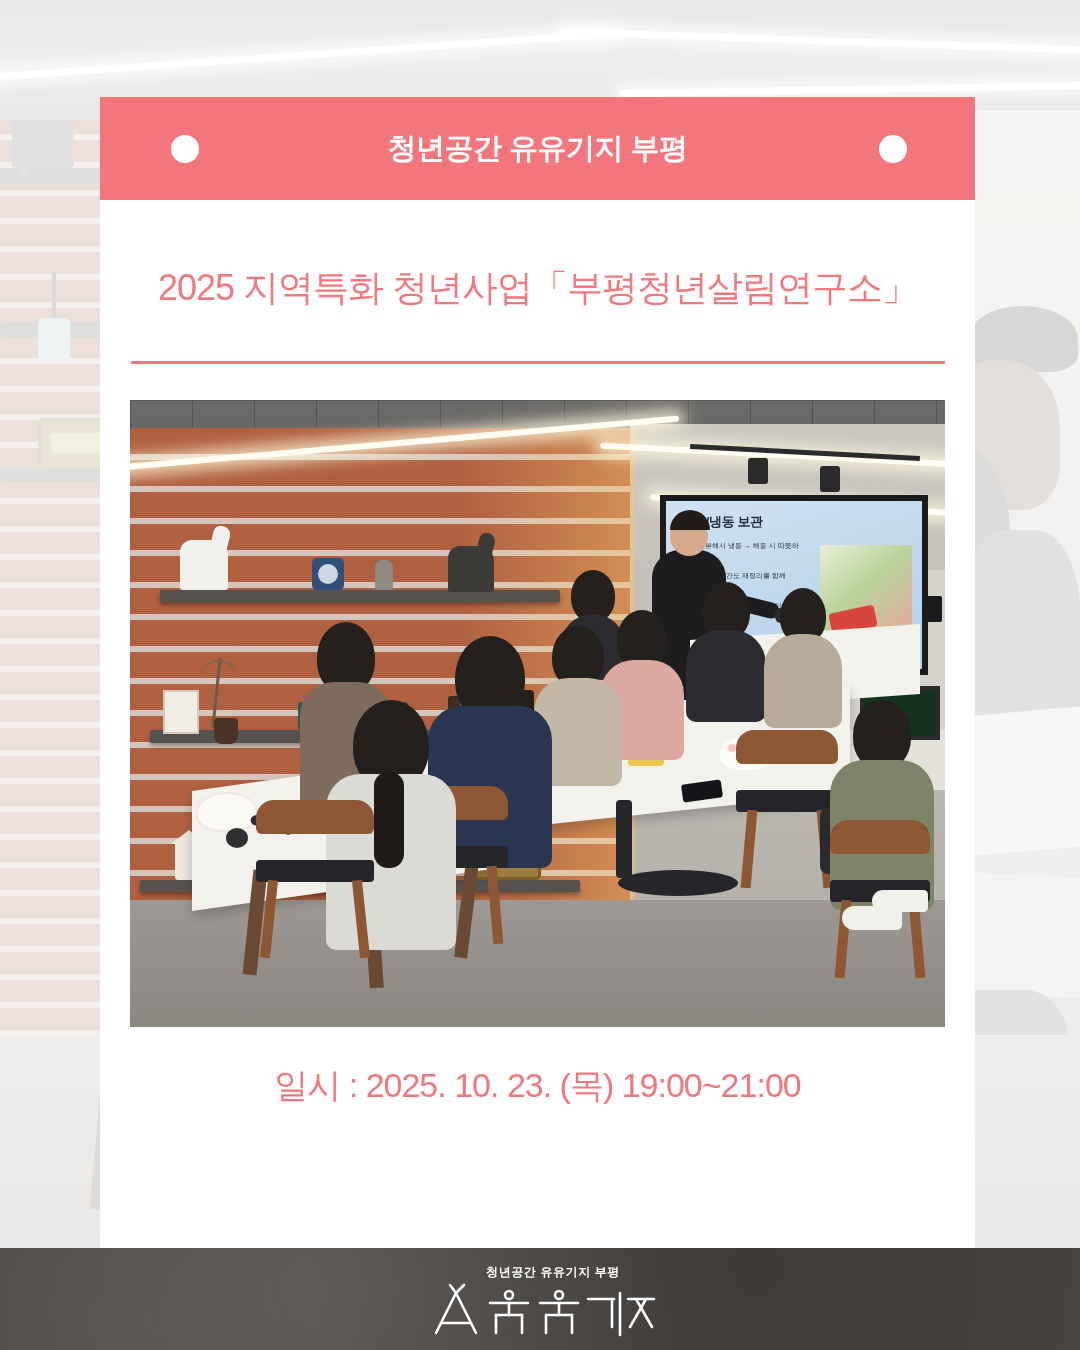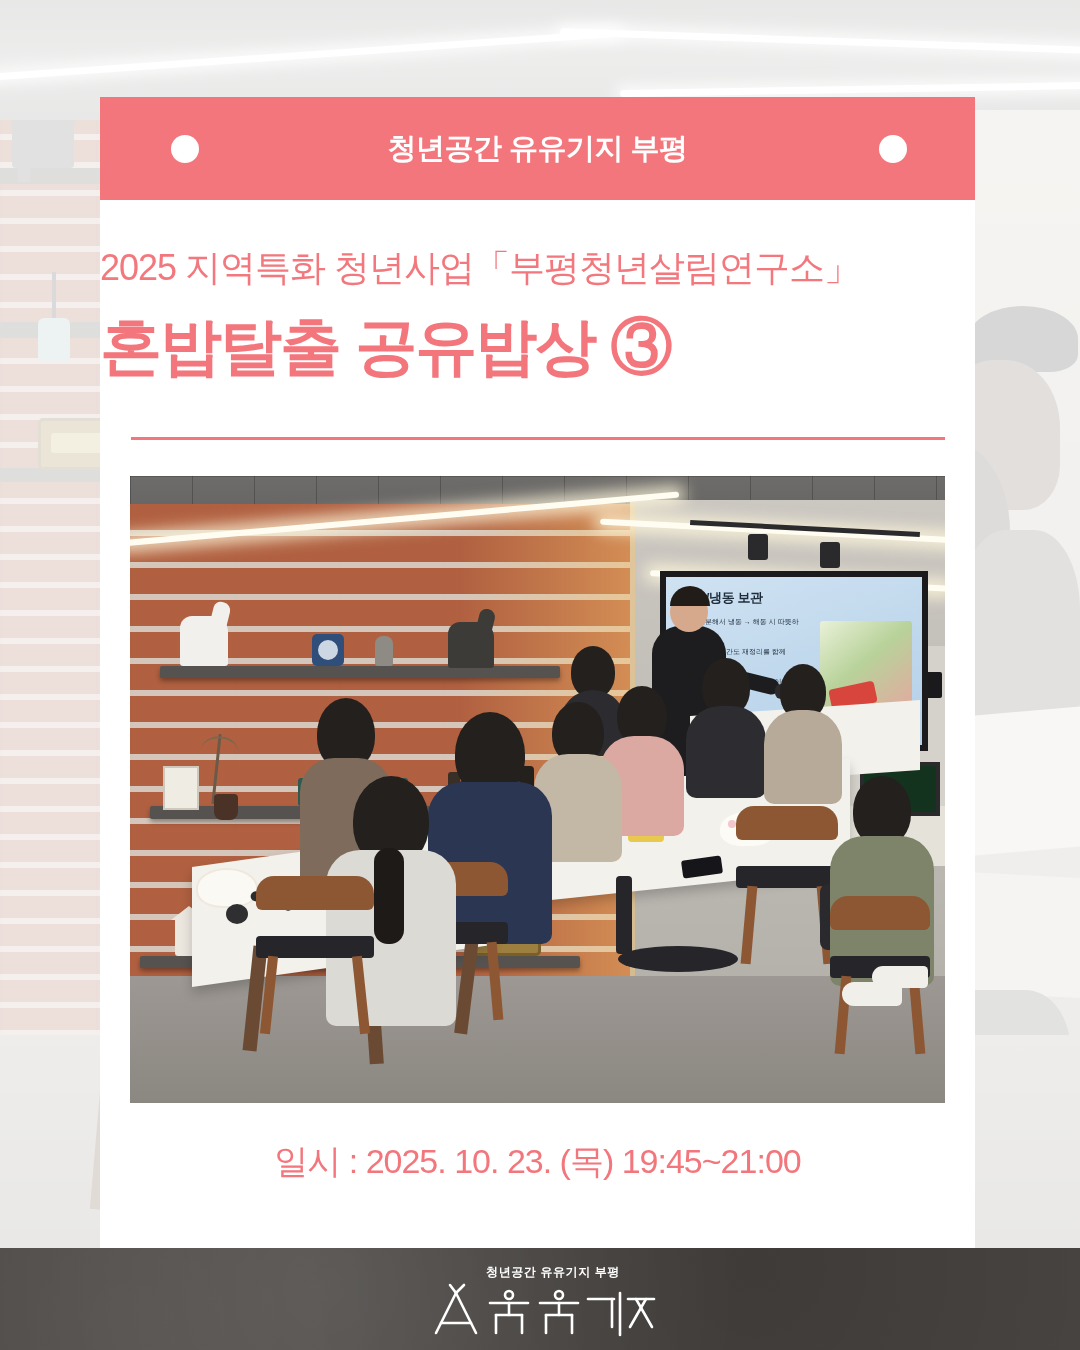--- a/index.html
+++ b/index.html
@@ -98,21 +98,21 @@
   #header-bar {
     position:relative; height:103px; background:#F2767C;
     display:flex; align-items:center; justify-content:center;
   }
   #header-bar .dot { position:absolute; top:50%; width:28px; height:28px; margin-top:-14px; background:#fff; border-radius:50%; }
   #header-bar .dot.left { left:71px; }
   #header-bar .dot.right { right:68px; }
   #header-title { color:#fff; font-size:29px; font-weight:700; letter-spacing:-.5px; }
 
   
-  #title-block { padding-top:44px; text-align:left; }
+  #title-block { padding-top:64px; text-align:center; }
   #subtitle { color:#F2787E; font-size:36px; font-weight:400; letter-spacing:-1px; }
   #main-title { color:#F2767C; font-size:62px; font-weight:700; letter-spacing:-2px; margin-top:12px; }
 
   #divider { width:814px; height:3px; background:#F2767C; margin:48px auto 0; }
 
   
   #photo-frame {
     position:relative; width:815px; height:627px; margin:36px auto 0;
     overflow:hidden; background:#3c3a38;
   }
@@ -326,21 +326,20 @@
 <div id="poster-card">
 
   <div id="header-bar">
     <span class="dot left"></span>
     <span id="header-title">청년공간 유유기지 부평</span>
     <span class="dot right"></span>
   </div>
 
   <div id="title-block">
     <div id="subtitle">2025 지역특화 청년사업「부평청년살림연구소」</div>
-    <div id="main-title">혼밥탈출 공유밥상 ③</div>
   </div>
 
   <div id="divider"></div>
 
   <div id="photo-frame">
     <div class="ph p-ceiling"></div>
     <div class="ph p-ceilgrid"></div>
     <div class="ph p-wallright"></div>
 
     <div class="ph p-brick"></div>
@@ -497,21 +496,21 @@
       </div>
     <div class="chair ch1">
         <span class="back"></span>
         <span class="seat"></span>
         <span class="lg a"></span>
         <span class="lg b"></span>
       </div>
   </div>
 
   <div id="info-block">
-    <div>일시 : 2025. 10. 23. (목) 19:45~21:00</div>
+    <div>일시 : 2025. 10. 23. (목) 19:00~21:00</div>
   </div>
 </div>
 
 <div id="footer-band">
   <div class="noise"></div>
   <div id="footer-logo">
     <div class="flabel">청년공간 유유기지 부평</div>
     <span class="logo-mark">
       <svg width="232" height="56" viewBox="0 0 232 56" fill="none" stroke="#ffffff" stroke-width="2.6" stroke-linecap="round">
 

